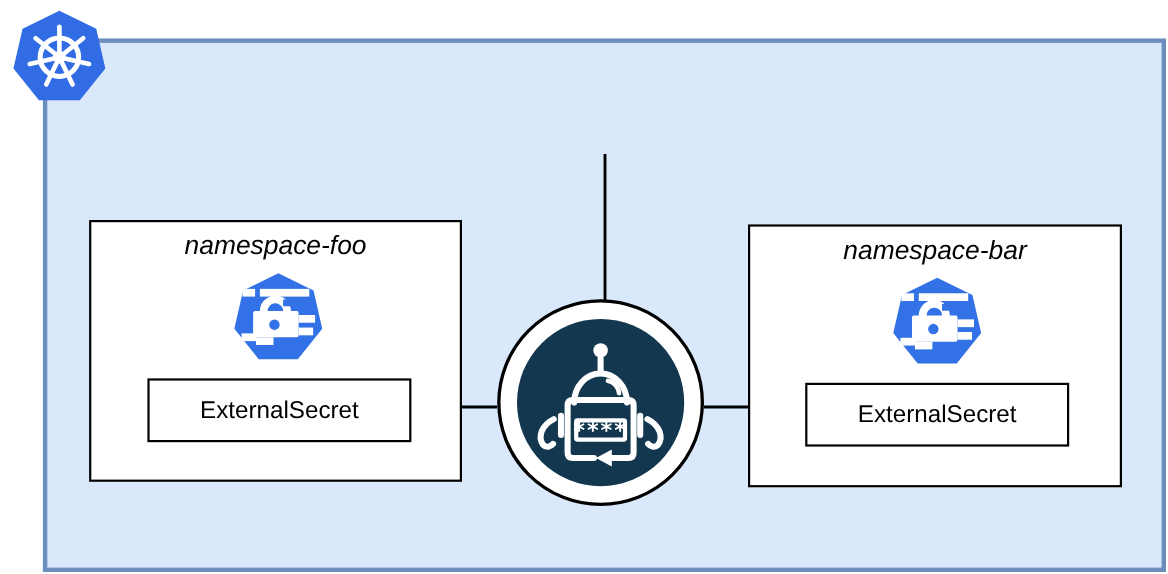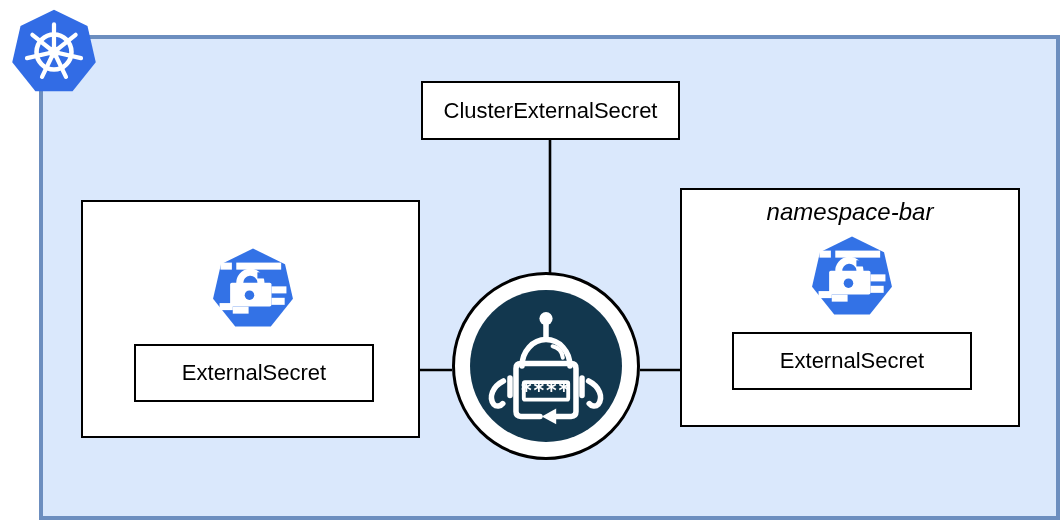--- a/index.html
+++ b/index.html
@@ -25,21 +25,21 @@
     box-sizing: border-box;
     background: var(--node-fill, #fff);
     border: 2px solid var(--node-stroke, #000);
     display: flex; align-items: center; justify-content: center;
     text-align: center;
   }
   .node-label { font-size: 22px; line-height: 1; }
   .ces-node { left: 421px; top: 81px; width: 259px; height: 59px; }
   .ns-group { position: absolute; box-sizing: border-box; background: var(--node-fill,#fff); border: 2px solid var(--node-stroke,#000); }
   .ns-foo { left: 81px; top: 200px; width: 339px; height: 238px; }
-  .ns-bar { left: 680px; top: 188px; width: 340px; height: 239px; }
+  .ns-bar { left: 680px; top: 204px; width: 340px; height: 239px; }
   .ns-title {
     position: absolute; left: 0; right: 0; top: 8px;
     text-align: center; font-style: italic; font-size: 24px;
   }
   .crd-icon { position: absolute; left: 126px; top: 42px; width: 88px; height: 90px; }
   .es-node { left: 51px; top: 142px; width: 240px; height: 58px; text-align: center; }
   .ns-bar .es-node { left: 50px; }
   .operator {
     position: absolute; left: 452px; top: 272px;
     width: 188px; height: 188px;
@@ -103,25 +103,23 @@
       <line x1="50" y1="50" x2="79.3" y2="56.7"></line>
       <line x1="50" y1="50" x2="63" y2="77"></line>
       <line x1="50" y1="50" x2="37" y2="77"></line>
       <line x1="50" y1="50" x2="20.7" y2="56.7"></line>
       <line x1="50" y1="50" x2="26.5" y2="31.3"></line>
     </g>
     <circle class="wheel-stroke" style="stroke-width:5" cx="50" cy="50" r="19"></circle>
     <circle class="wheel-fill" cx="50" cy="50" r="6.2"></circle>
   </svg>
 
-  <div class="node ces-node">
-    <span class="node-label">ClusterExternalSecret</span>
-  </div>
 
   <div class="ns-group ns-foo">
+    <div class="ns-title">namespace-foo</div>
     <svg class="crd-icon" viewBox="0 0 100 100">
       <polygon class="crd-hept" points="50,4 86.4,21.8 95.4,61.1 70.2,92.6 29.8,92.6 4.6,61.1 13.6,21.8"></polygon>
       <g>
         <rect class="crd-white" x="13" y="20" width="13" height="8"></rect>
         <rect class="crd-white" x="31" y="20" width="51" height="8"></rect>
         <path class="crd-shackle" d="M 35,48 V 44 A 12,12 0 0 1 59,42 V 46"></path>
         <rect class="crd-blue" x="55" y="31" width="8" height="7"></rect>
         <rect class="crd-white" x="24" y="43" width="47" height="27" rx="2"></rect>
         <rect class="crd-white" x="71" y="47" width="17" height="8"></rect>
         <rect class="crd-white" x="71" y="60" width="15" height="8"></rect>

